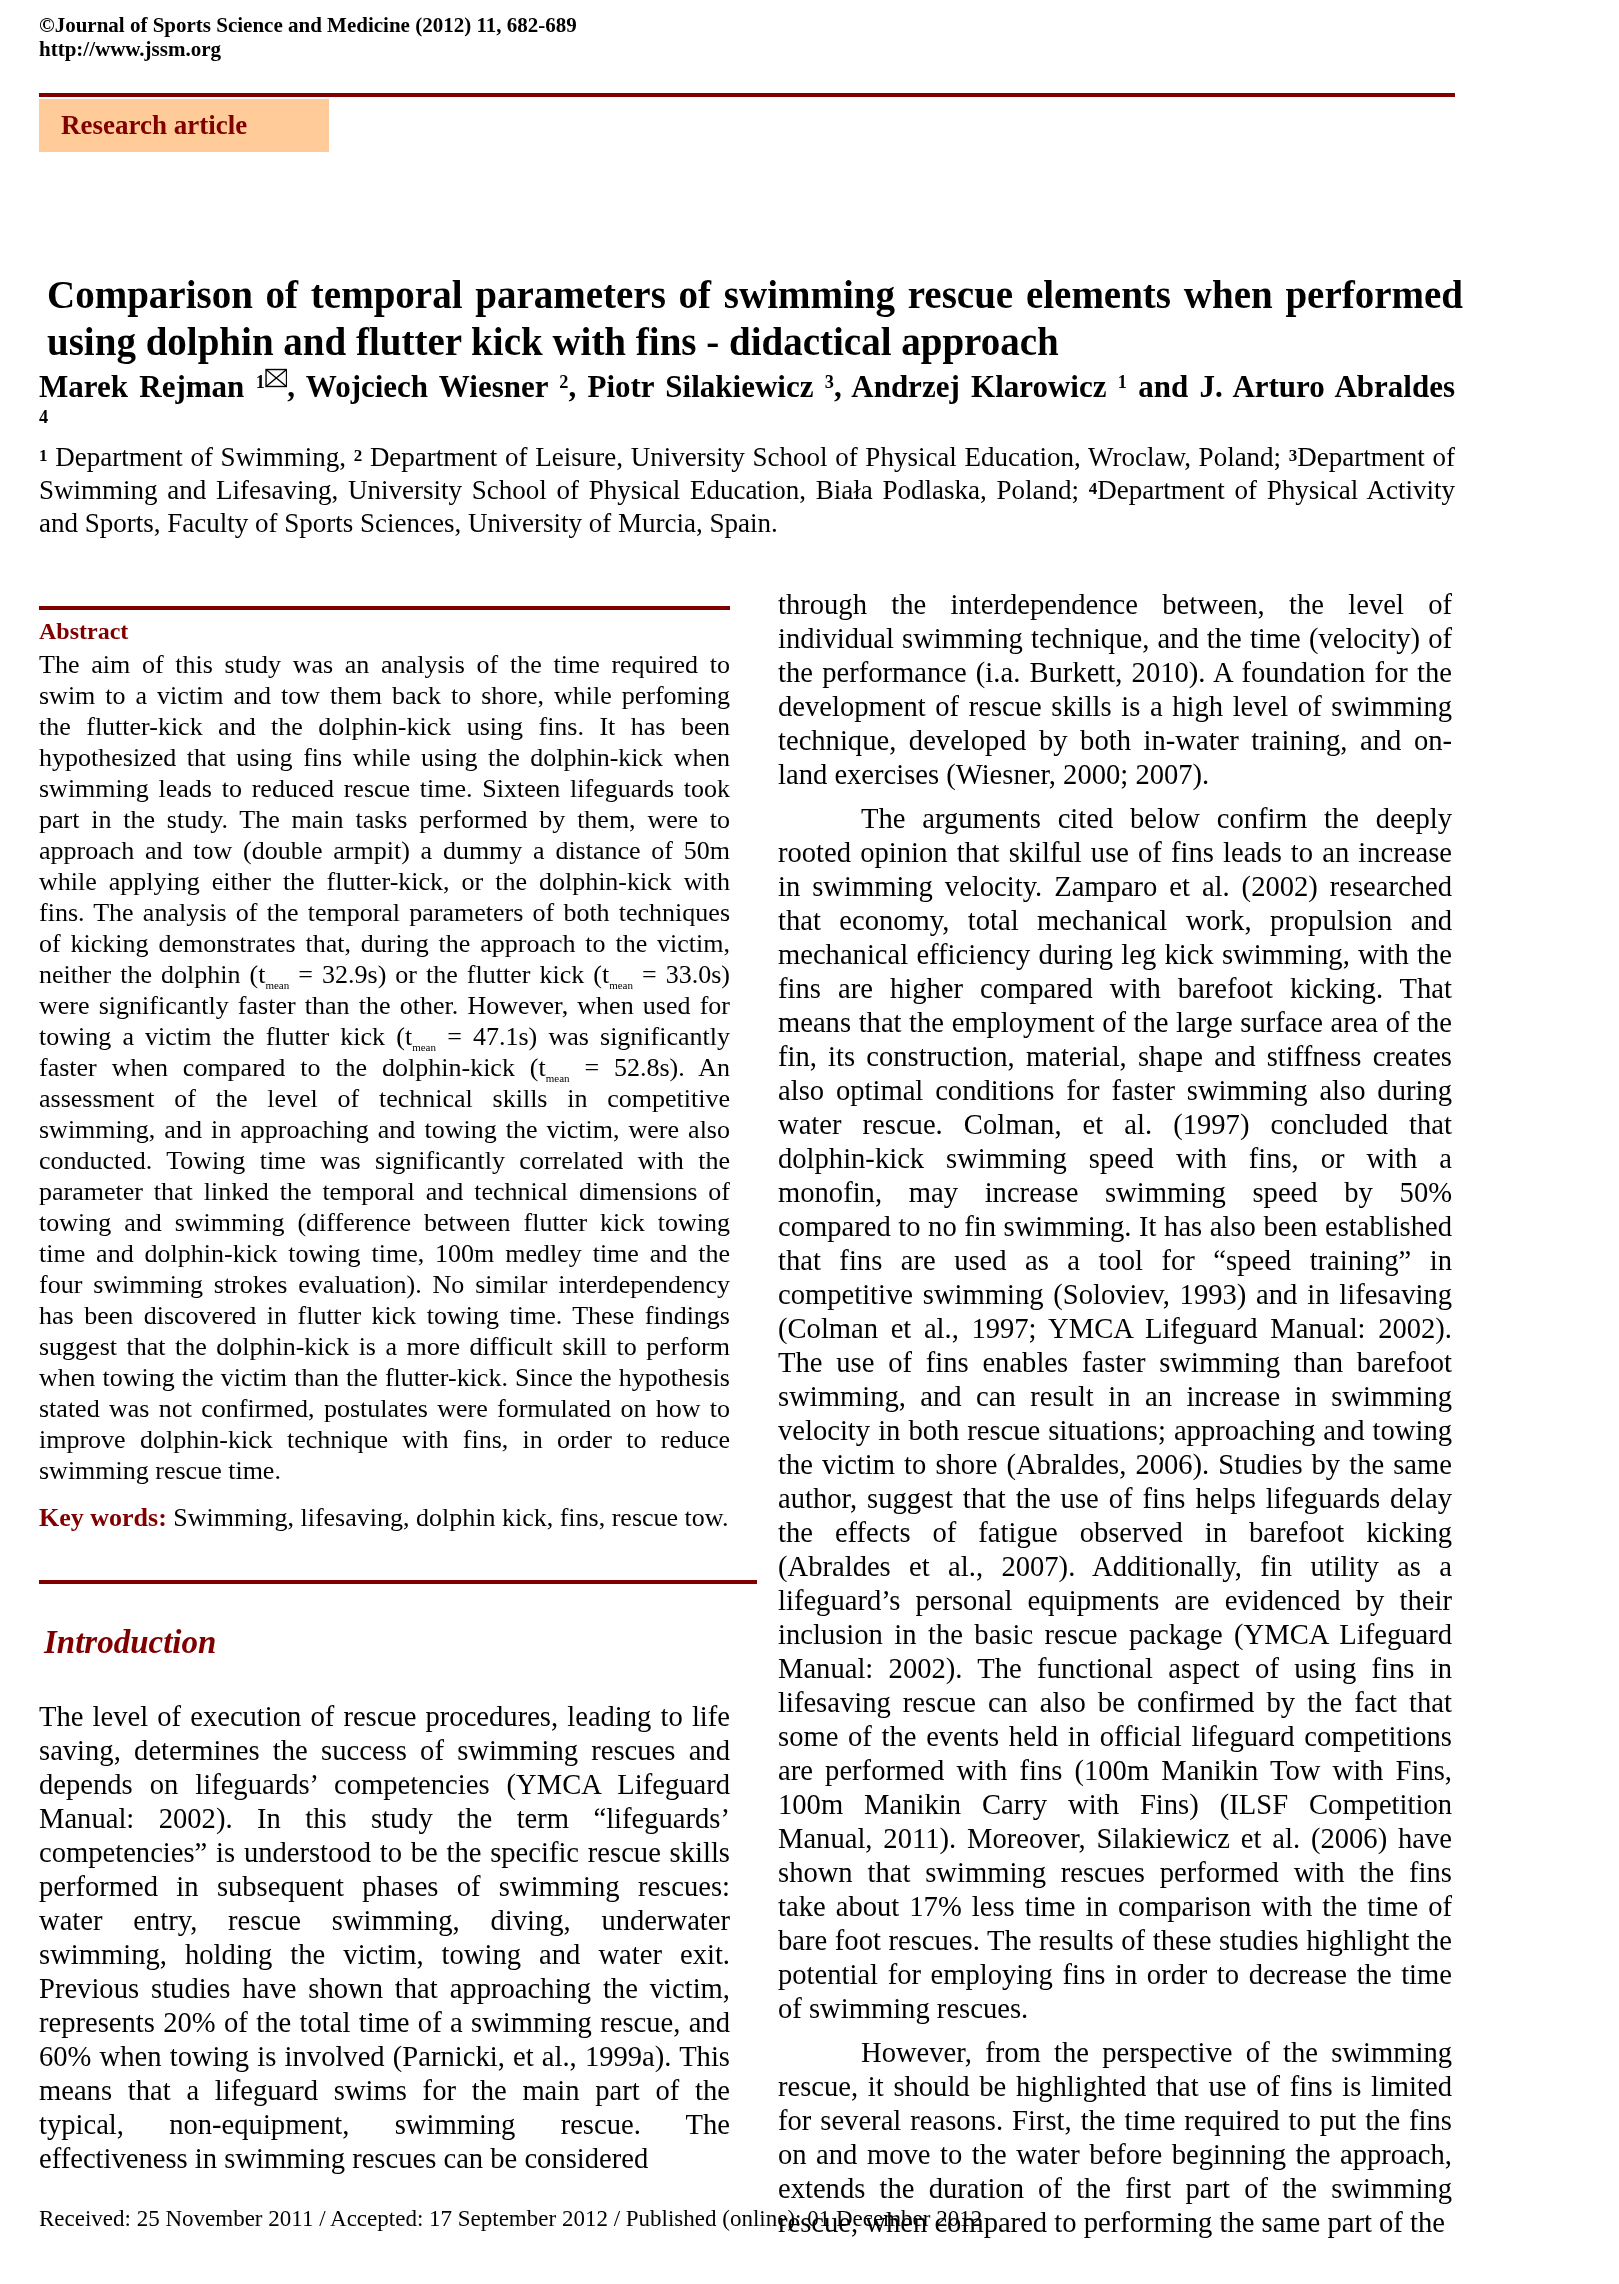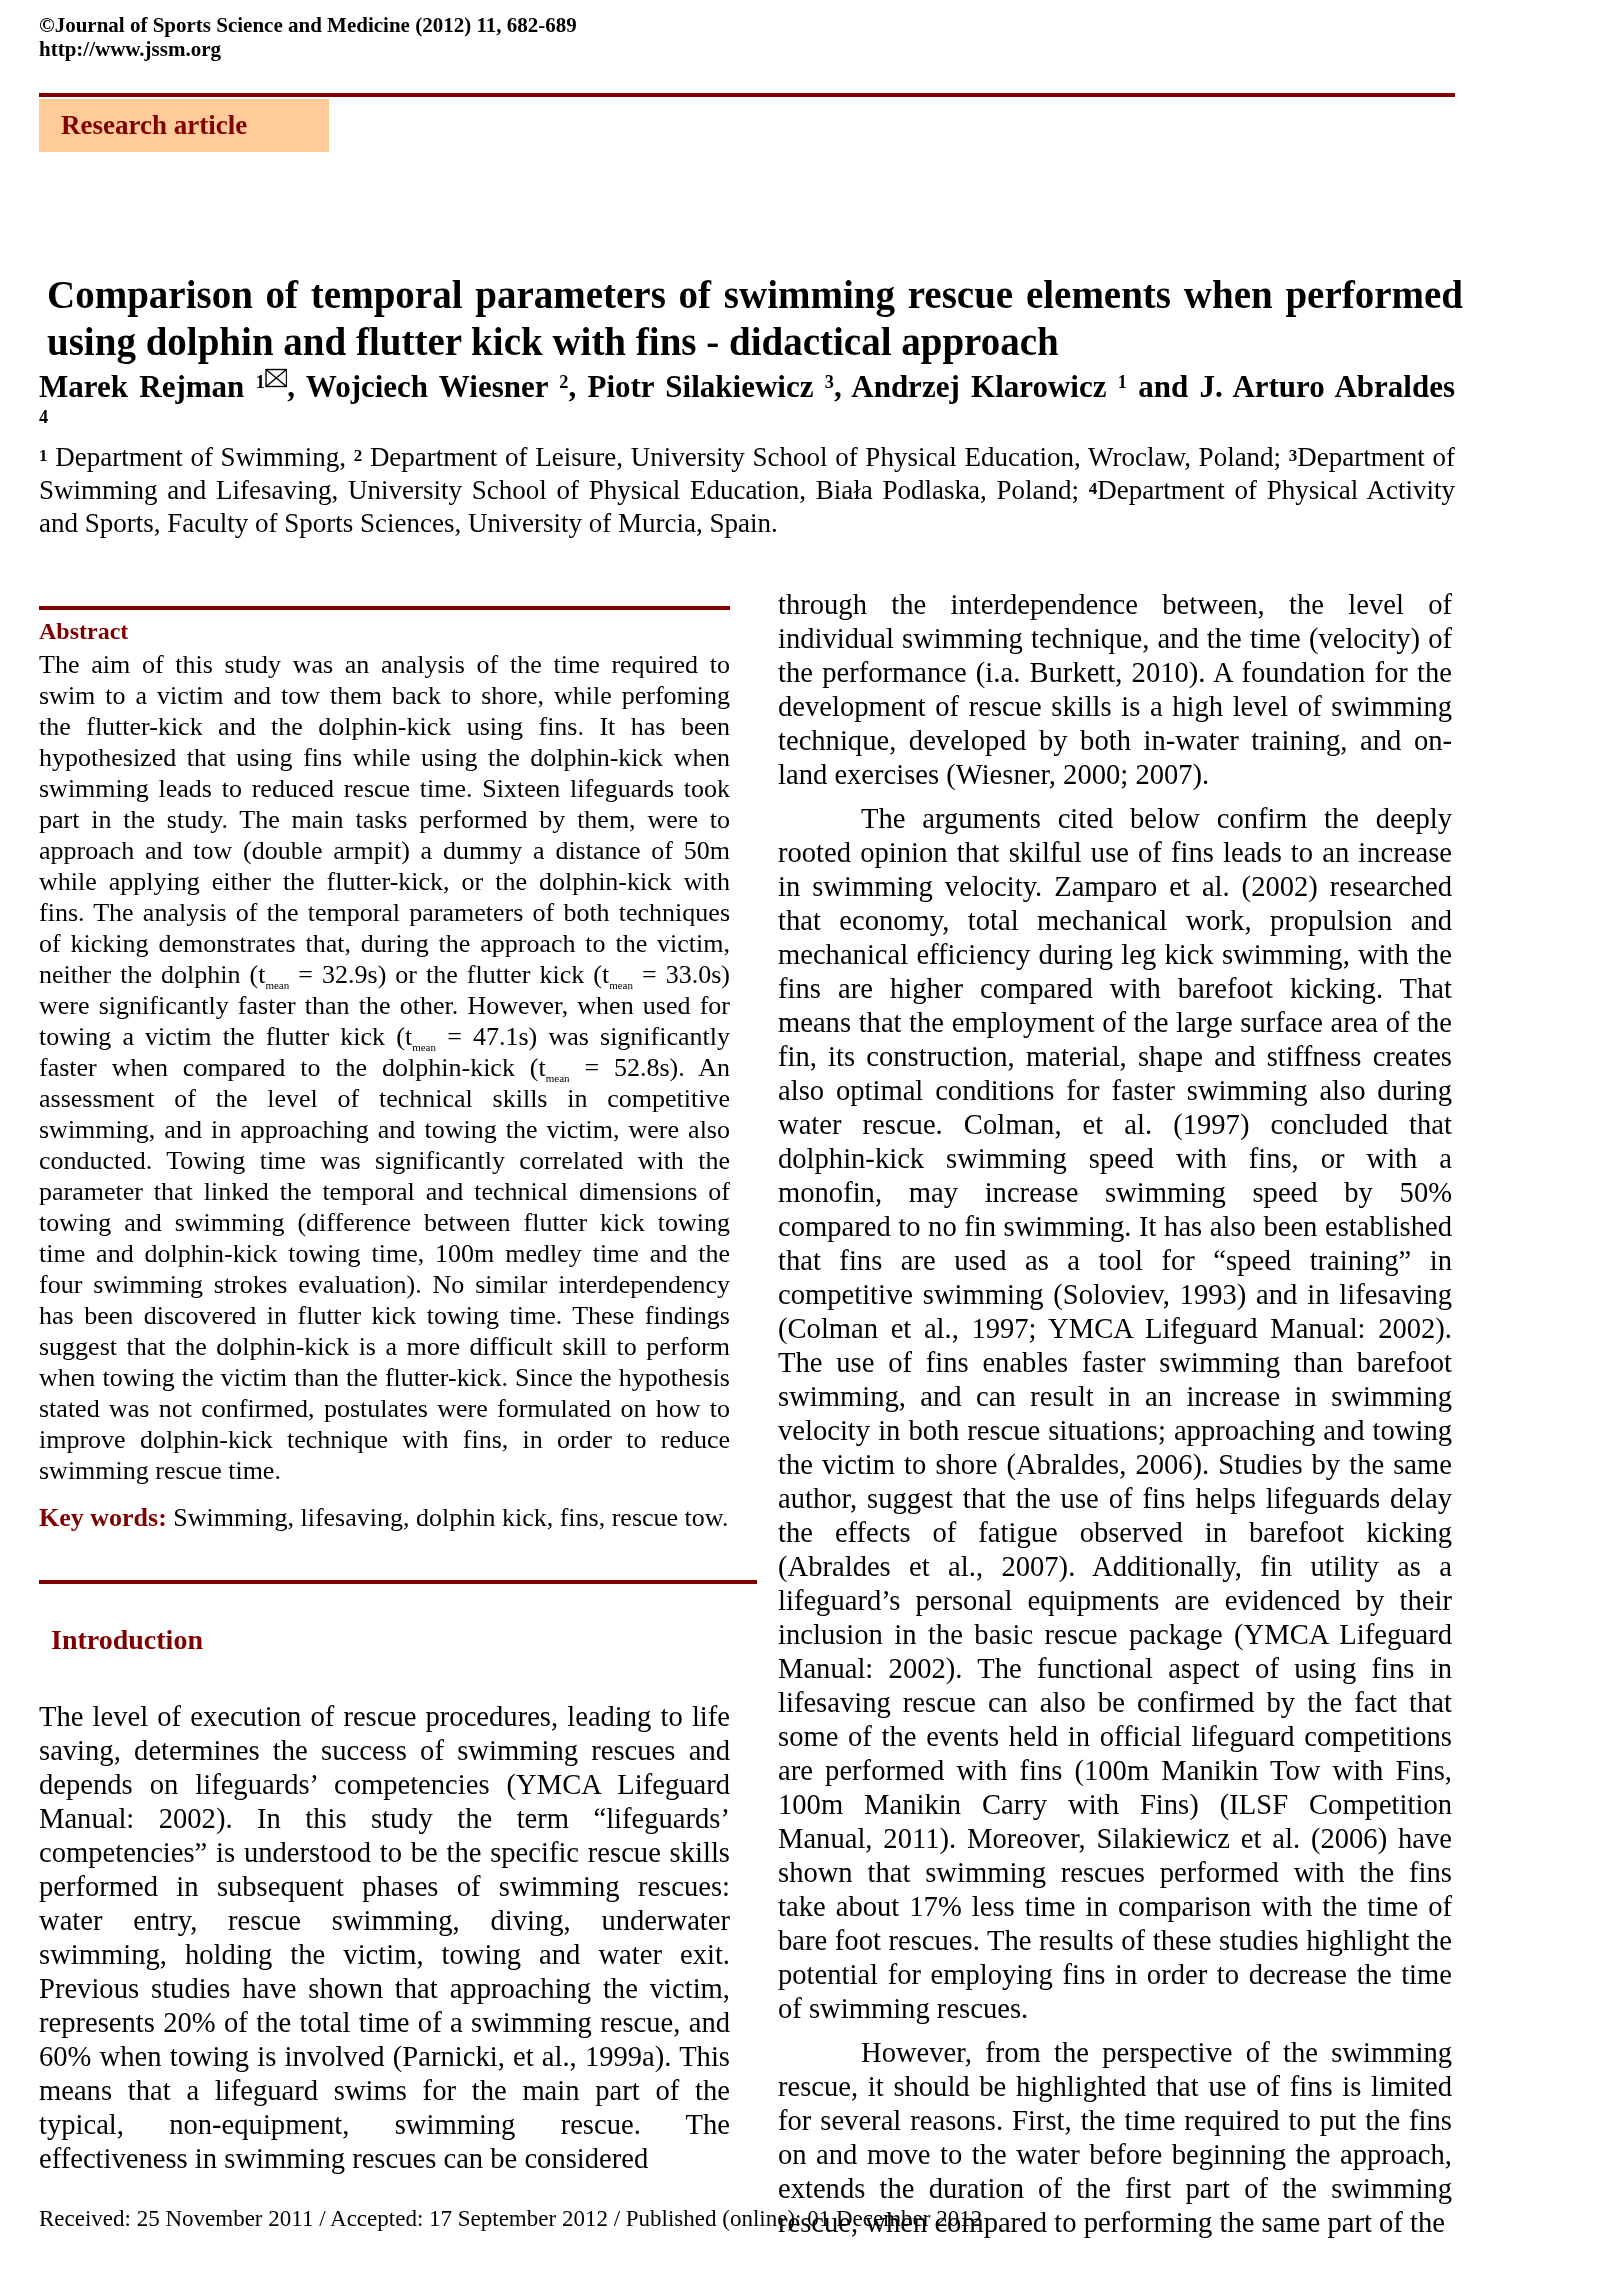--- a/index.html
+++ b/index.html
@@ -21,21 +21,21 @@
   .affil sup { font-size:17px; font-weight:bold; vertical-align:top; position:relative; top:-2.1px; }
   .rule { background:#800000; height:4.2px; }
   .abstract-rule { left:39px; top:606px; width:691px; }
   .keywords-rule { left:39px; top:1580px; width:718px; }
   .section-label { color:#800000; font-weight:bold; }
   .abstract-label { left:39px; top:618px; font-size:24px; }
   .abstract-text { left:39px; top:649px; width:691px; font-size:26px; line-height:31px; text-align:justify; }
   .abstract-text sub { font-size:11px; line-height:0; }
   .keywords { left:39px; top:1502px; width:691px; font-size:26px; line-height:31px; text-align:justify; }
   .keywords .kw-label { color:#800000; font-weight:bold; }
-  .intro-heading { left:51px; top:1624px; font-size:28px; }
+  .intro-heading { left:44px; top:1624px; font-size:33px;font-style:italic; }
   .intro-text { left:39px; top:1700px; width:691px; font-size:28.6px; line-height:34px; text-align:justify; }
   .right-col { left:768px; top:578px; width:694px; font-size:28.6px; line-height:34px; text-align:justify; }
   .right-col p { margin:10px; }
   .right-col p.indent { text-indent:83px; }
   .footer { left:39px; top:2205px; font-size:23px; line-height:27px; }
 </style>
 </head>
 <body>
 
 <div class="abs header-line" style="top:12.7px;">

